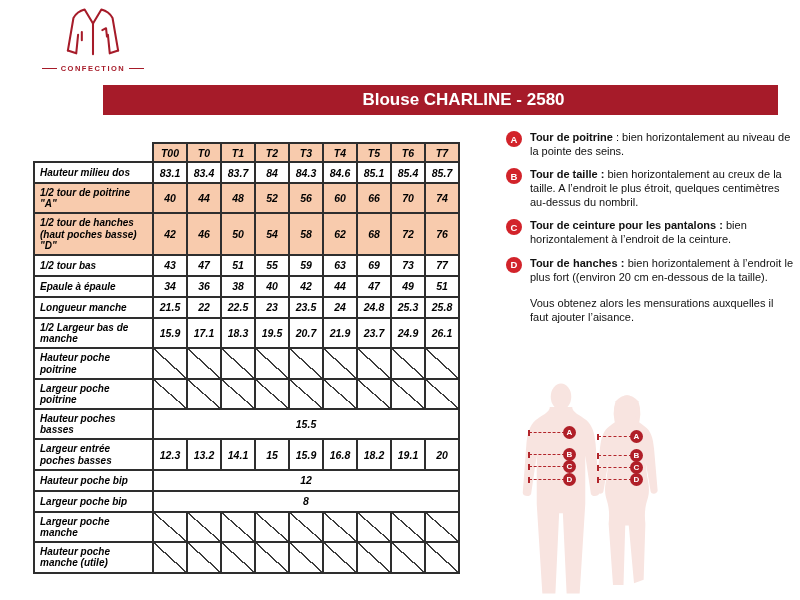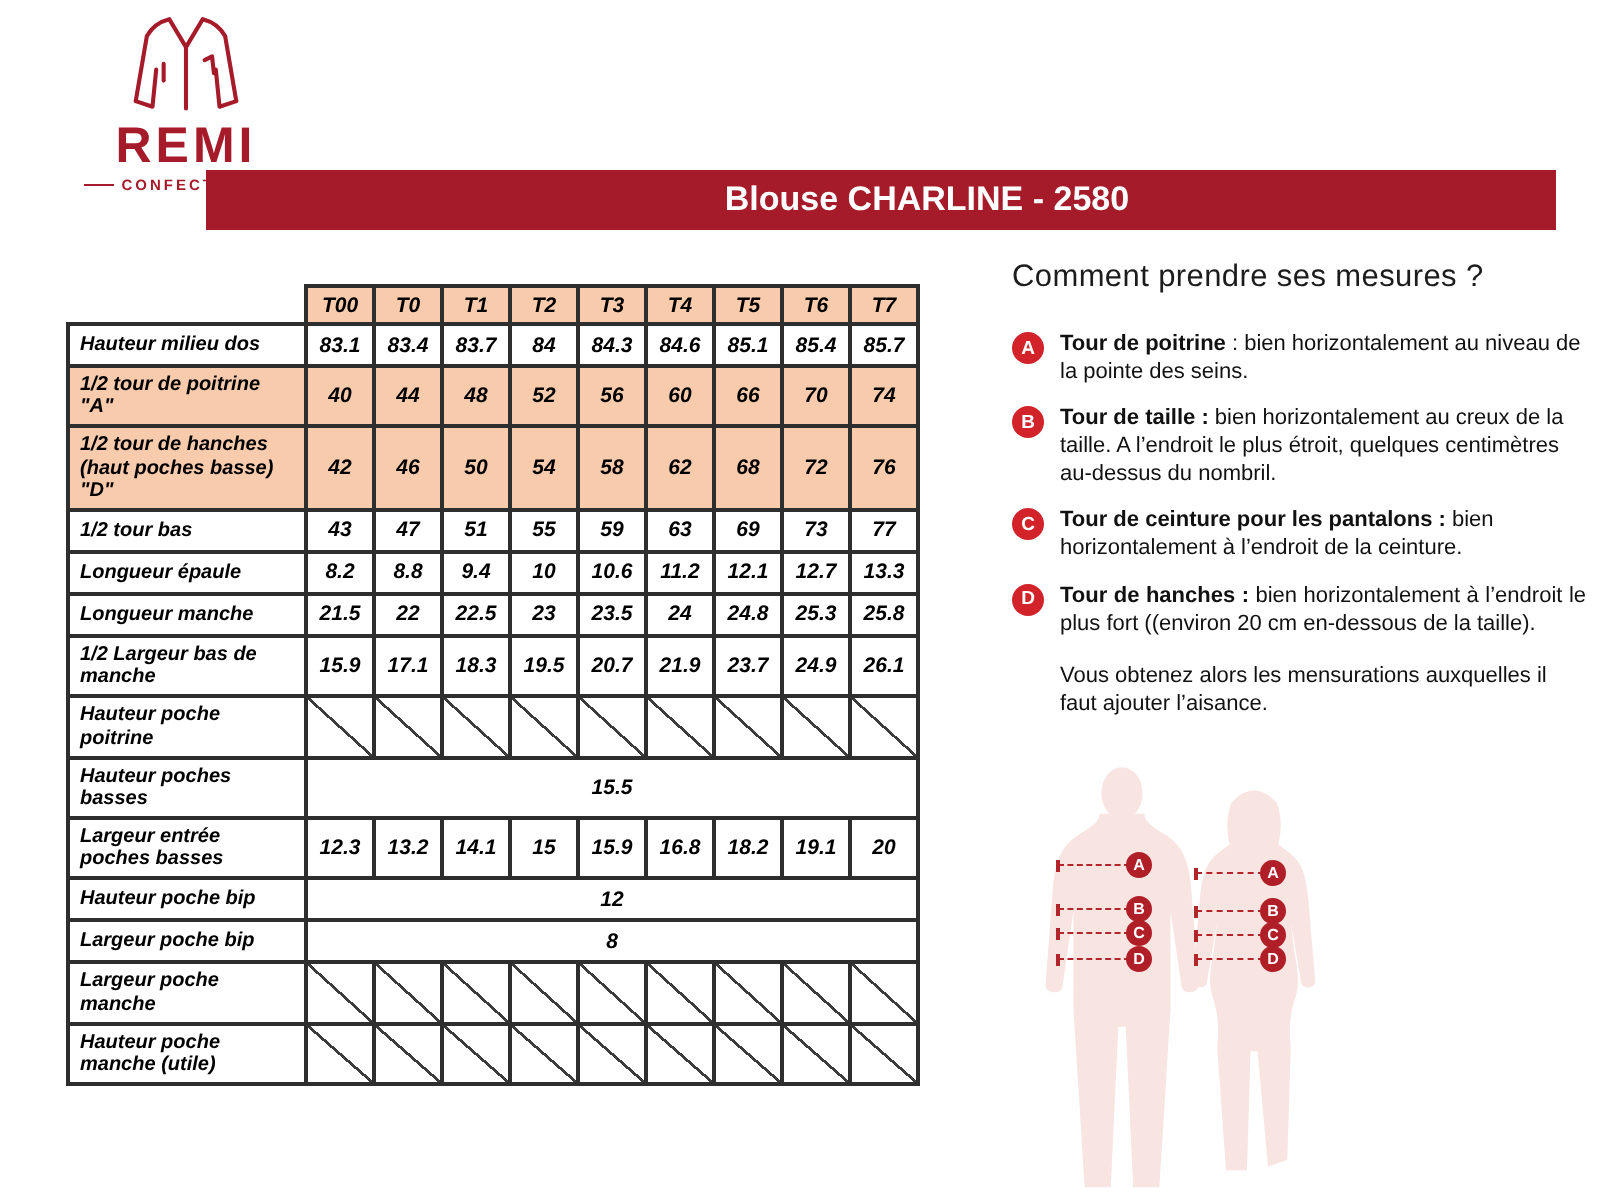--- a/index.html
+++ b/index.html
@@ -67,21 +67,20 @@
     <svg width="80" height="54" viewBox="0 0 80 58">
       <g fill="none" stroke="#A61B29" stroke-width="2.2" stroke-linecap="round" stroke-linejoin="round">
         <path d="M13,50 L19,15 Q23,8 31,6 L40,21 L49,6 Q57,8 61,15 L67,50"></path>
         <path d="M40,21 L40,54"></path>
         <path d="M13,50 L22,53 L24,33"></path>
         <path d="M67,50 L58,53 L56,33"></path>
         <path d="M28,30 l0,9"></path>
         <path d="M50,28 l4,-2 l1,9"></path>
       </g>
     </svg>
-    <div class="brand">REMI</div>
     <div class="sub">CONFECTION</div>
   </div>
 
   <div id="banner">
     <span>Blouse CHARLINE - 2580</span>
   </div>
 
   <div id="table-wrap">
     <table id="size-table">
       <colgroup>
@@ -153,30 +152,30 @@
             <td class="val">47</td>
             <td class="val">51</td>
             <td class="val">55</td>
             <td class="val">59</td>
             <td class="val">63</td>
             <td class="val">69</td>
             <td class="val">73</td>
             <td class="val">77</td>
           </tr>
           <tr>
-            <td class="lab">Longueur épaule</td>
-            <td class="val">8.2</td>
-            <td class="val">8.8</td>
-            <td class="val">9.4</td>
-            <td class="val">10</td>
-            <td class="val">10.6</td>
-            <td class="val">11.2</td>
-            <td class="val">12.1</td>
-            <td class="val">12.7</td>
-            <td class="val">13.3</td>
+            <td class="lab">Epaule à épaule</td>
+            <td class="val">34</td>
+            <td class="val">36</td>
+            <td class="val">38</td>
+            <td class="val">40</td>
+            <td class="val">42</td>
+            <td class="val">44</td>
+            <td class="val">47</td>
+            <td class="val">49</td>
+            <td class="val">51</td>
           </tr>
           <tr>
             <td class="lab">Longueur manche</td>
             <td class="val">21.5</td>
             <td class="val">22</td>
             <td class="val">22.5</td>
             <td class="val">23</td>
             <td class="val">23.5</td>
             <td class="val">24</td>
             <td class="val">24.8</td>
@@ -201,20 +200,32 @@
             <td class="hatched"></td>
             <td class="hatched"></td>
             <td class="hatched"></td>
             <td class="hatched"></td>
             <td class="hatched"></td>
             <td class="hatched"></td>
             <td class="hatched"></td>
             <td class="hatched"></td>
           </tr>
           <tr>
+            <td class="lab">Largeur poche poitrine</td>
+            <td class="hatched"></td>
+            <td class="hatched"></td>
+            <td class="hatched"></td>
+            <td class="hatched"></td>
+            <td class="hatched"></td>
+            <td class="hatched"></td>
+            <td class="hatched"></td>
+            <td class="hatched"></td>
+            <td class="hatched"></td>
+          </tr>
+          <tr>
             <td class="lab">Hauteur poches basses</td>
             <td class="val" colspan="9">15.5</td>
           </tr>
           <tr>
             <td class="lab">Largeur entrée poches basses</td>
             <td class="val">12.3</td>
             <td class="val">13.2</td>
             <td class="val">14.1</td>
             <td class="val">15</td>
             <td class="val">15.9</td>
@@ -253,21 +264,20 @@
             <td class="hatched"></td>
             <td class="hatched"></td>
             <td class="hatched"></td>
             <td class="hatched"></td>
           </tr>
         </tbody>
     </table>
   </div>
 
   <div id="instructions">
-    <h2>Comment prendre ses mesures ?</h2>
     <div id="instruction-list">
         <div class="item">
           <span class="marker">A</span>
           <p><b>Tour de poitrine</b> : bien horizontalement au niveau de la pointe des seins.</p>
         </div>
         <div class="item">
           <span class="marker">B</span>
           <p><b>Tour de taille :</b> bien horizontalement au creux de la taille. A l’endroit le plus étroit, quelques centimètres au-dessus du nombril.</p>
         </div>
         <div class="item">

